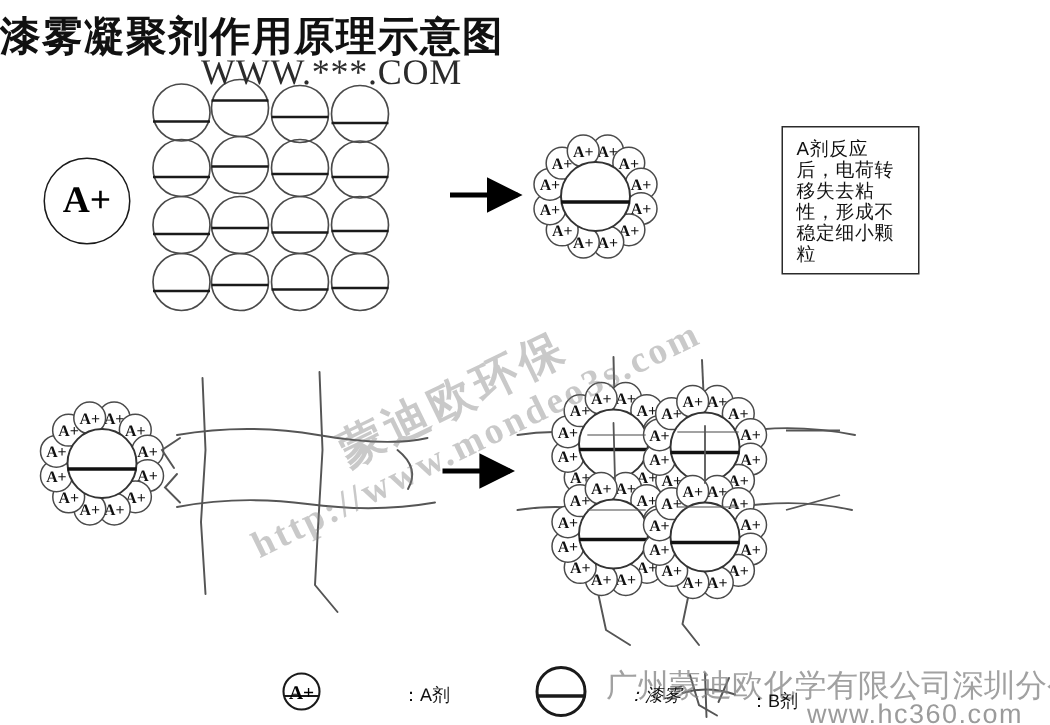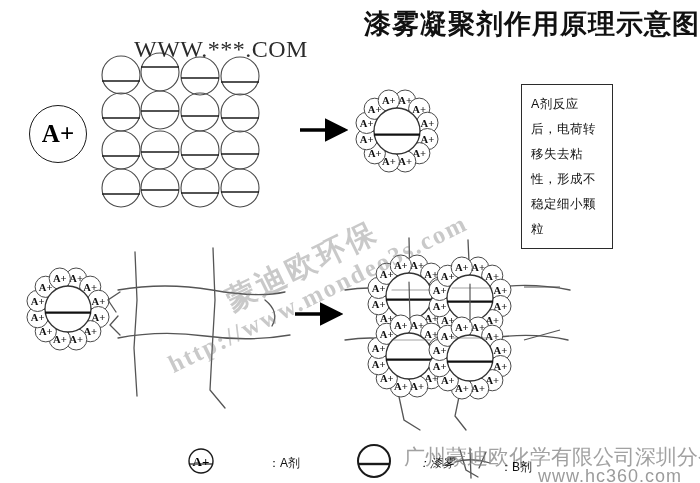--- a/index.html
+++ b/index.html
@@ -15,21 +15,21 @@
     overflow: hidden;
     font-family: "Liberation Sans", sans-serif;
   }
 
   
   .title {
     position: absolute;
     left: 0;
     top: 6px;
     width: 700px;
-    text-align: right;
+    text-align: left;
     font-family: "Liberation Serif", serif;
     font-weight: bold;
     font-size: 27px;
     letter-spacing: 1px;
     color: #111;
     white-space: nowrap;
   }
 
   
   .wm-top {
@@ -105,21 +105,21 @@
   }
 
   
   .callout {
     position: absolute;
     border: 1.4px solid #2b2b2b;
     background: #ffffff;
     box-sizing: border-box;
     padding: 7px 8px 6px 9px;
     font-size: 12.5px;
-    line-height: 25px;
+    line-height: 14px;
     color: #111;
     letter-spacing: 0.5px;
   }
   #callout-a { left: 521px; top: 84px; width: 92px; }
   #callout-b { left: 561px; top: 262px; width: 107px; }
 
   
   svg.layer {
     position: absolute;
     left: 0;

